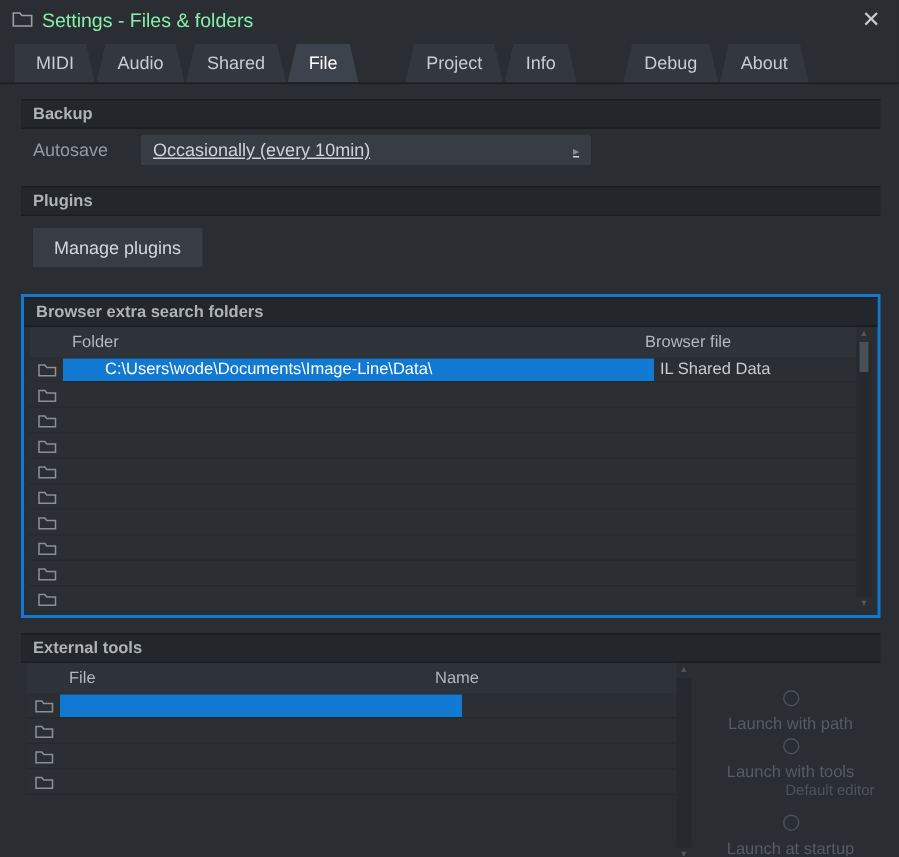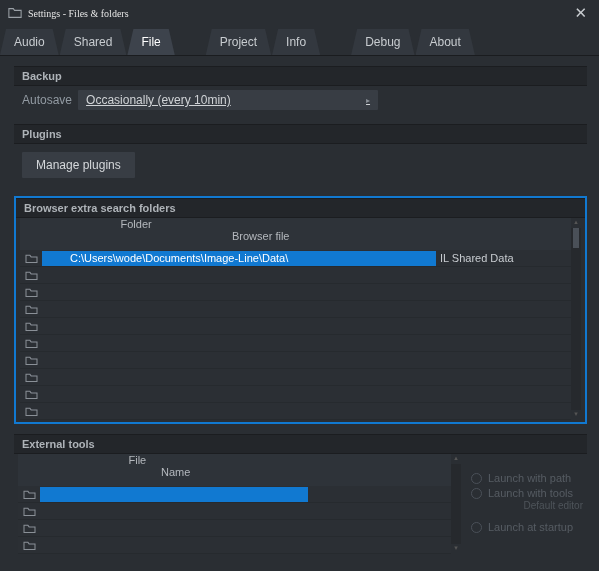--- a/index.html
+++ b/index.html
@@ -2,21 +2,21 @@
 <html><head>
 <meta charset="utf-8">
 <style>
 * { box-sizing: border-box; margin: 0; padding: 0; font-family: "Segoe UI", Tahoma, sans-serif; }
 body { background: #2a2e33; width: 599px; height: 571px; overflow: hidden; color: #c8ccd0; font-size: 12px; }
 .window { width: 100%; height: 100%; display: flex; flex-direction: column; }
 
 
 .titlebar { height: 26px; background: #2a2e33; display: flex; align-items: center; padding: 0 8px; }
 .titlebar .tb-icon svg { width: 14px; height: 14px; display: block; }
-.titlebar .tb-title { margin-left: 6px; font-size: 10px; color: #e5e5e5; font-family: Liberation Serif, serif; }
+.titlebar .tb-title { margin-left: 6px; font-size: 13px; color: #86efac; }
 .titlebar .tb-close { margin-left: auto; font-size: 15px; color: #c8ccd0; cursor: pointer; padding: 2px 4px; }
 
 
 .tabs { height: 30px; display: flex; align-items: flex-end; background: #2a2e33; border-bottom: 1px solid #1a1c1f; position: relative; }
 .tab {
   position: relative; height: 26px; line-height: 26px; padding: 0 14px; margin-right: 1px;
   color: #c8ccd0; font-size: 12px; cursor: pointer; background: #383d44;
   clip-path: polygon(6px 0, calc(100% - 6px) 0, 100% 100%, 0 100%);
 }
 .tab.first { clip-path: polygon(0 0, calc(100% - 6px) 0, 100% 100%, 0 100%); margin-left: 10px; }
@@ -27,40 +27,40 @@
 
 .content { flex: 1; padding: 10px 12px 8px 14px; overflow: hidden; }
 .section { margin-bottom: 10px; }
 .section.highlight { border: 2px solid #1179d1; padding-bottom: 2px; }
 .section-title {
   background: #23262a; color: #aeb3b8; font-size: 11px; font-weight: bold;
   padding: 3px 8px; border-top: 1px solid #1b1d20; border-bottom: 1px solid #1b1d20;
 }
 
 
-.row { display: flex; align-items: center; padding: 4px 8px; gap: 6px; }
+.row { display: flex; align-items: center; padding: 4px 8px; gap: 22px; }
 .label { color: #929aa2; font-size: 12px; }
 .dropdown {
   flex: none; width: 300px; background: #383d44; color: #d0d3d6; padding: 3px 8px;
   display: flex; align-items: center; justify-content: space-between; cursor: pointer;
   border-radius: 1px;
   text-decoration: underline;
 }
 .dropdown .arrow { font-size: 8px; color: #8a9097; }
 
 
 .btn {
   display: inline-block; background: #383d44; color: #d5d8db; padding: 6px 14px;
   margin: 8px; cursor: pointer; font-size: 12px; border-radius: 1px;
 }
 
 
 .list-wrap { display:flex; padding: 0 4px 0 4px; }
 .list { flex:1; }
-.list-header { display: flex; background: #2e3339; height: 32px; align-items: center; flex-direction: column; }
+.list-header { display: flex; background: #2e3339; height: 20px; align-items: center; }
 .list-header .col { color: #b4b8bd; font-size: 11px; padding-left: 4px; }
 .list-body { background: #2b2f34; }
 .list-row { display: flex; align-items: center; height: 17px; border-bottom: 1px solid #262a2e; }
 .list-row .icon-cell { width: 22px; display: flex; justify-content: center; }
 .list-row .icon-cell svg { width: 13px; height: 11px; }
 .list-row .path-cell { flex: 1; color: #fff; font-size: 11px; padding-left: 2px; height: 15px; line-height: 15px; }
 .list-row .path-cell.sel { background: #1179d1; padding-left: 28px; }
 .list-row .name-cell { width: 135px; color: #c8ccd0; font-size: 11px; padding-left: 4px; }
 
 
@@ -77,40 +77,41 @@
 .ext-wrap { display:flex; padding: 0 4px; gap: 10px; }
 .ext-list { flex:1; }
 .ext-list .col-file { width: calc(100% - 165px); padding-left: 28px; }
 .ext-list .col-name { width: 155px; }
 .ext-list .list-row .path-cell { flex:none; width:268px; }
 .ext-list .list-row .name-cell { flex:1; }
 
 .ext-options { width: 112px; padding-top: 18px; font-size: 11px; color: #62686f; }
 .opt { display:flex; align-items:center; gap:6px; margin-bottom: 3px; cursor:pointer; }
 .opt .radio { width:11px; height:11px; border:1px solid #4a5058; border-radius:50%; }
-.opt.disabled { color:#565c63; }
+.opt.disabled { color:#565c63;flex-direction:column; }
 .opt-sub { font-size:10px; color:#4e545a; text-align:right; margin: -2px 0 10px 0; }
 
 </style>
 </head>
 <body>
 
 <div class="window">
 
   <div class="titlebar">
     <span class="tb-icon">
       <svg viewBox="0 0 16 16">
           <path d="M1 3h5l1.5 2H15v8H1z" fill="none" stroke="#9aa0a6" stroke-width="1.2"></path>
         </svg>
     </span>
     <span class="tb-title">Settings - Files &amp; folders</span>
     <span class="tb-close">✕</span>
   </div>
 
   <div class="tabs">
+    <div class="tab first dim">MIDI</div>
     <div class="tab dim">Audio</div>
     <div class="tab dim">Shared</div>
     <div class="tab active">File</div>
     <div class="tab-gap"></div>
     <div class="tab dim">Project</div>
     <div class="tab dim">Info</div>
     <div class="tab-gap"></div>
     <div class="tab dim">Debug</div>
     <div class="tab dim">About</div>
   </div>

